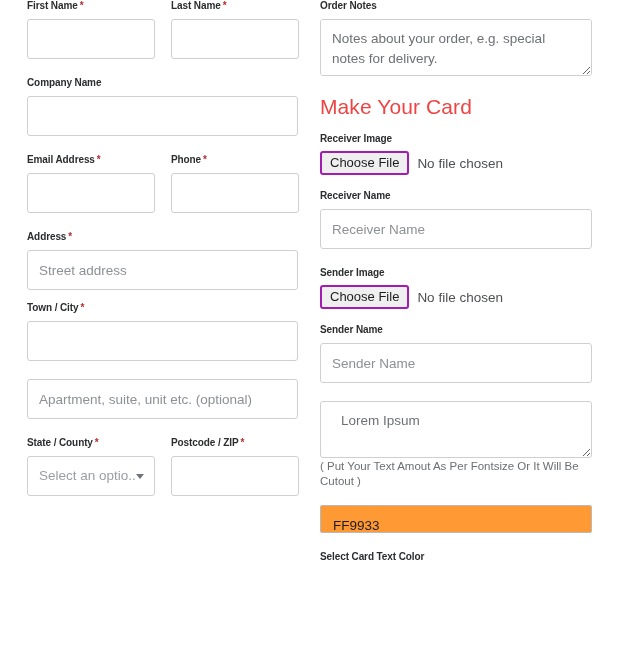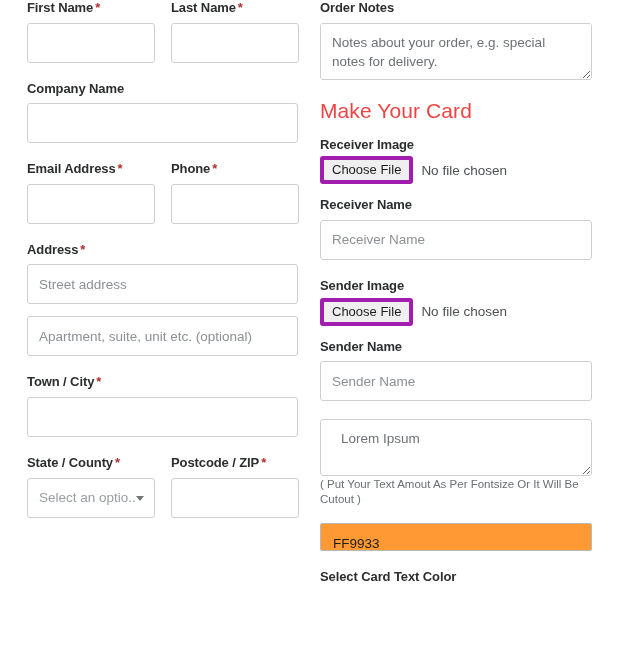--- a/index.html
+++ b/index.html
@@ -23,21 +23,21 @@
   .col {
     position: absolute;
     top: 0;
   }
   .col-left  { left: 27px;  width: 271px; }
   .col-right { left: 320px; width: 272px; }
 
   
   .label {
     display: block;
-    font-size: 13px;
+    font-size: 10px;
     font-weight: bold;
     color: #2b2d2f;
     line-height: 1.2;
     margin: 0 0 7px 0;
     letter-spacing: -0.1px;
   }
   .req {
     color: #b32d2e;
     font-weight: bold;
     margin-left: 2px;
@@ -130,21 +130,21 @@
 
   
   .file-row {
     display: flex;
     align-items: center;
     height: 22px;
     margin-bottom: 16px;
   }
   .file-btn {
     display: inline-block;
-    border: 4px solid #a21caf;
+    border: 2px solid #a21caf;
     border-radius: 3px;
     background: #efefef;
     padding: 2px 8px;
     font-family: "Liberation Sans", sans-serif;
     font-size: 13px;
     color: #1c1c1c;
     line-height: 16px;
   }
   .file-status {
     margin-left: 8px;
@@ -211,26 +211,26 @@
       </div>
     </div>
 
 
     <div class="field tight">
       <label class="label"><span>Address</span><span class="req">*</span></label>
       <input class="input" type="text" placeholder="Street address" style="">
     </div>
 
     <div class="field">
-      <input class="input" type="text" placeholder="Apartment, suite, unit etc. (optional)" style="">
-    </div>
-
-    <div class="field">
       <label class="label"><span>Town / City</span><span class="req">*</span></label>
       <input class="input" type="text" placeholder="" style="">
+    </div>
+
+    <div class="field">
+      <input class="input" type="text" placeholder="Apartment, suite, unit etc. (optional)" style="">
     </div>
 
     <div class="row2">
       <div class="half">
         <label class="label"><span>State / County</span><span class="req">*</span></label>
         <div class="select-wrap">
           <div class="select placeholder-val">Select an optio..</div>
           <span class="caret"></span>
         </div>
       </div>

